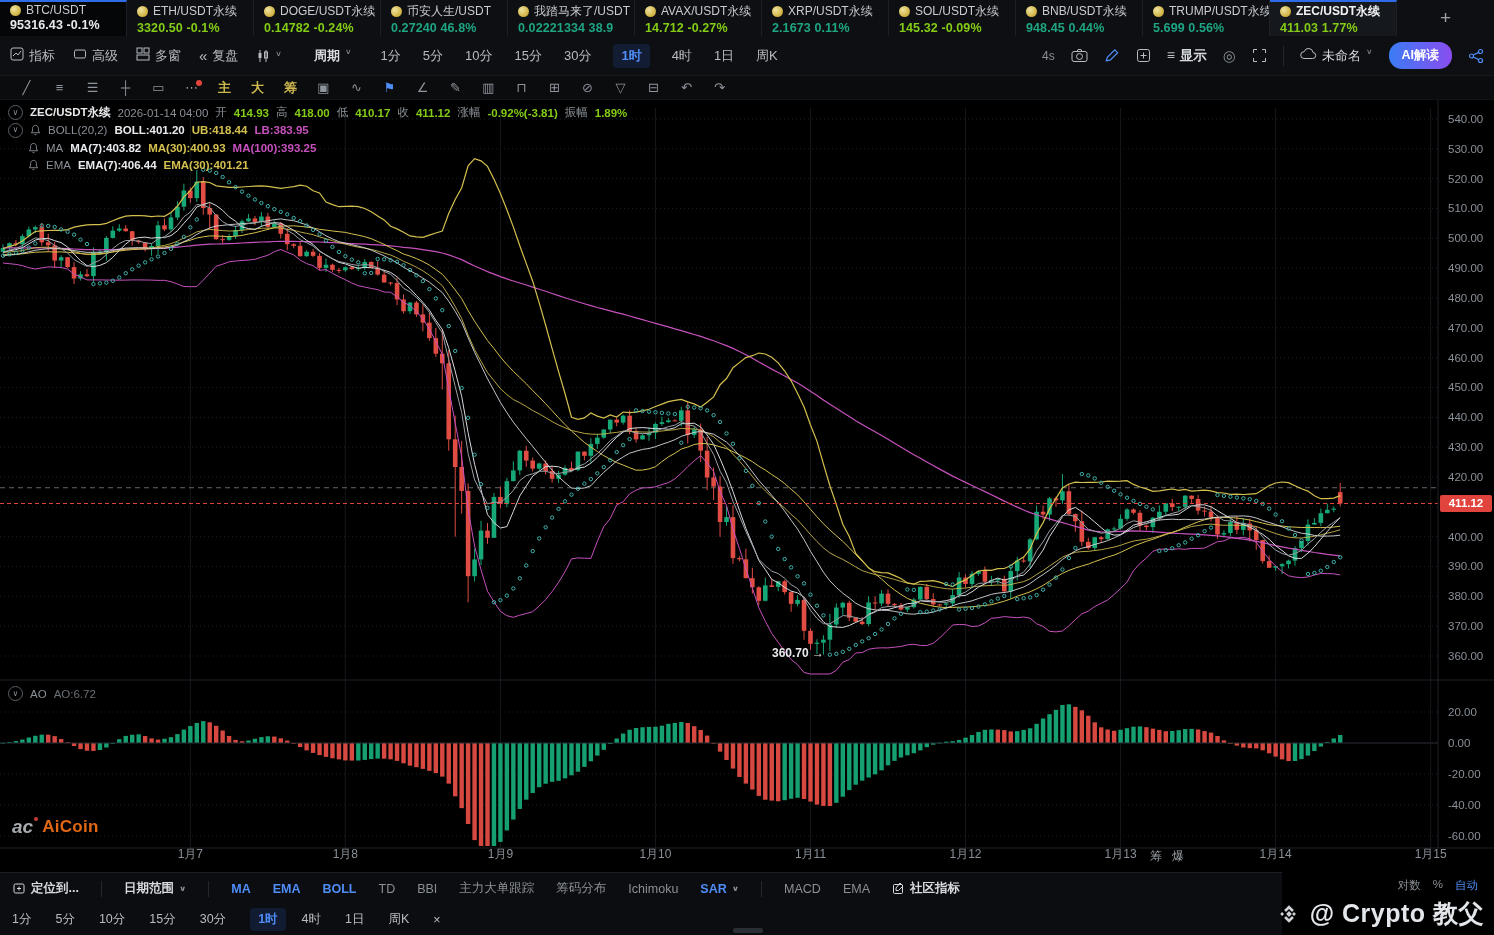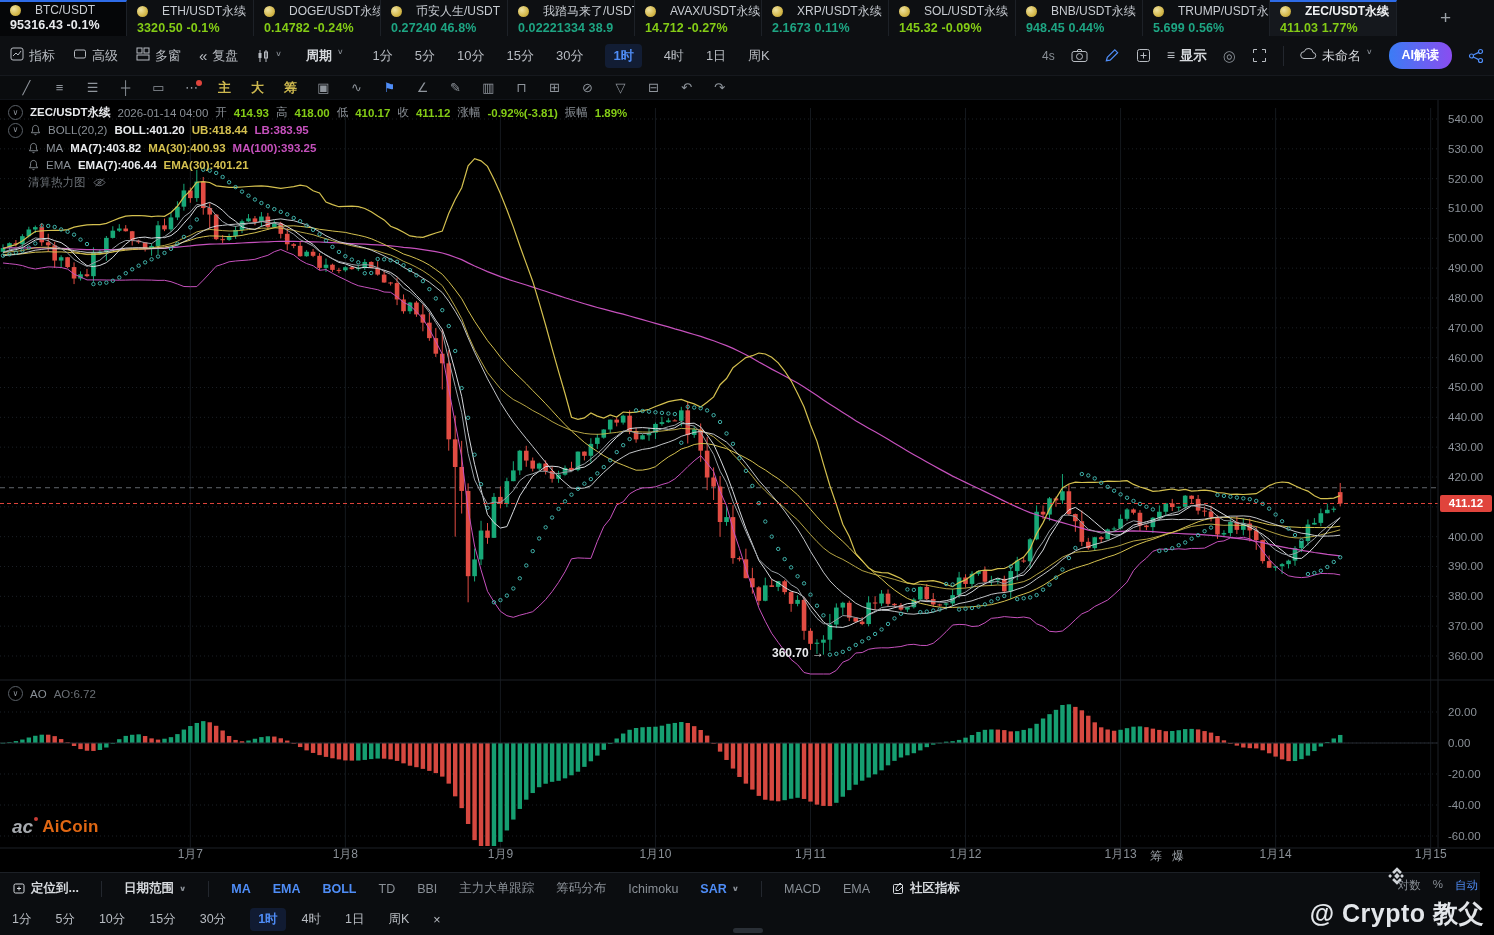--- a/index.html
+++ b/index.html
@@ -8,21 +8,21 @@
   .magenta{color:#c651bd}.cyan{color:#40b3ab}.gray{color:#8a9097}.blue{color:#4f8df7}
   .dim{color:#6b7076}
 
   
   .tabbar{position:absolute;top:0;left:0;width:1494px;height:36px;background:#0d0f12;display:flex;
     border-bottom:1px solid #16191e;}
   .tab{width:127px;flex:0 0 127px;box-sizing:border-box;padding:3px 8px 0 10px;border-right:1px solid #1d2127;
     position:relative;cursor:pointer;overflow:hidden;}
   .tab.active{background:#15181d;border-top:2px solid #2e6be6;padding-top:1px;}
   .tab.first{background:#050608;border-top:2px solid #2e6be6;padding-top:1px;}
-  .t-name{display:flex;align-items:center;gap:14px;font-size:12px;color:#c8ccd2;white-space:nowrap;}
+  .t-name{display:flex;align-items:center;gap:5px;font-size:12px;color:#c8ccd2;white-space:nowrap;}
   .tab.active .t-name{color:#f0f2f4;font-weight:700;}
   .coin{width:11px;height:11px;border-radius:50%;background:radial-gradient(circle at 35% 35%,#efe3a2,#d4b84a 60%,#a88c2c);flex:0 0 11px;}
   .t-price{font-size:12.5px;font-weight:700;margin-top:1px;white-space:nowrap;letter-spacing:.1px;}
   .tab-add{flex:1;display:flex;align-items:center;justify-content:center;color:#9aa0a6;font-size:19px;cursor:pointer;}
 
   
   .toolbar{position:absolute;top:36px;left:0;width:1494px;height:40px;background:#0d0f12;border-bottom:1px solid #16191e;
     display:flex;align-items:center;box-sizing:border-box;padding:0 10px;}
   .tbtn{display:flex;align-items:flex-start;gap:5px;color:#b8bcc2;font-size:13px;margin-right:18px;cursor:pointer;white-space:nowrap;}
   .tbtn svg{display:block}
@@ -55,31 +55,31 @@
   .anno{position:absolute;z-index:6;color:#e8eaed;font-size:12px;font-weight:600;}
   .ao-row{position:absolute;top:586px;left:8px;z-index:5;display:flex;align-items:center;gap:7px;font-size:11.5px;}
   .aicoin{position:absolute;left:12px;top:716px;z-index:5;display:flex;align-items:center;gap:6px;opacity:.9;}
   .ac-mark{font-size:19px;font-weight:800;color:#b9bdc2;font-style:italic;position:relative;padding-right:3px;}
   .ac-mark i{position:absolute;top:1px;right:-2px;width:4px;height:4px;border-radius:50%;background:#e0443c;}
   .ac-text{font-size:17px;font-weight:700;color:#f97316;letter-spacing:.3px;}
   .corner-chips{position:absolute;right:4px;top:748px;z-index:6;display:flex;gap:10px;color:#9aa0a6;font-size:12px;}
   .corner-chips span{cursor:pointer}
 
   
-  .footer{position:absolute;top:872px;left:0;width:1480px;height:63px;background:#0b0d10;border-top:1px solid #1c2026;}
+  .footer{position:absolute;top:872px;left:0;width:1282px;height:63px;background:#0b0d10;border-top:1px solid #1c2026;}
   .frow{display:flex;align-items:center;height:31px;padding:0 12px;box-sizing:border-box;}
   .fitem{font-size:12.5px;color:#8a9097;margin-right:22px;cursor:pointer;display:flex;align-items:center;gap:5px;white-space:nowrap;}
   .fitem.strong{color:#d7dade;font-weight:700;}
   .fitem.blue{color:#4f8df7;font-weight:600;}
   .fsep{width:1px;height:16px;background:#23272e;margin-right:22px;}
   .chip{font-size:12.5px;color:#b8bcc2;margin-right:24px;cursor:pointer;}
   .chip.active{color:#4f8df7;background:rgba(47,107,230,.16);padding:3px 8px;border-radius:4px;font-weight:700;margin-right:16px;}
   .scale-opts{position:absolute;right:16px;top:878px;display:flex;gap:12px;font-size:11.5px;z-index:7;}
   .watermark{position:absolute;right:10px;bottom:5px;display:flex;align-items:center;gap:8px;z-index:6;color:#e3e6ea;
-    font-size:25px;font-weight:600;letter-spacing:.5px;flex-direction:column;}
+    font-size:25px;font-weight:600;letter-spacing:.5px;}
   .scroll-thumb{position:absolute;left:733px;top:928px;width:30px;height:5px;border-radius:3px;background:#2a2f36;z-index:8;}
 </style>
 </head>
 <body>
 
 <div class="tabbar" id="tabbar">
     <div class="tab first">
       <div class="t-name">
         <span class="coin"></span>
         <span>BTC/USDT</span>
@@ -187,21 +187,21 @@
   </div>
   <div class="tbtn">
     <svg width="14" height="14" viewBox="0 0 14 14">
         <line x1="4" y1="1" x2="4" y2="13" stroke="#b8bcc2"></line>
         <rect x="2.5" y="4" width="3" height="5" fill="#b8bcc2"></rect>
         <line x1="10" y1="1" x2="10" y2="13" stroke="#b8bcc2"></line>
         <rect x="8.5" y="3" width="3" height="6" fill="none" stroke="#b8bcc2"></rect>
       </svg>
     <span class="caret">∨</span>
   </div>
-  <div class="tbtn" style="margin-left:6px">
+  <div class="tbtn" style="margin-left:14px">
     <span style="font-weight:700;color:#d7dade">周期</span>
     <span class="caret">∨</span>
   </div>
   <div id="tf-strip" style="display:flex;align-items:center">
       <span class="tf">1分</span>
       <span class="tf">5分</span>
       <span class="tf">10分</span>
       <span class="tf">15分</span>
       <span class="tf">30分</span>
       <span class="tf active">1时</span>
@@ -1244,29 +1244,20 @@
       <span class="bell">
           <svg width="11" height="12" viewBox="0 0 12 13" fill="none" stroke="#8a9097">
             <path d="M6 1.5c-2 0-3.2 1.5-3.2 3.5v2.5L1.5 9.5h9L9.2 7.5V5c0-2-1.2-3.5-3.2-3.5z"></path>
             <path d="M4.8 10.8a1.3 1.3 0 0 0 2.4 0"></path>
           </svg>
         </span>
       <span class="gray">EMA</span>
       <b class="white">EMA(7):406.44</b>
       <b class="yellow">EMA(30):401.21</b>
     </div>
-    <div class="orow">
-      <span class="indent"></span>
-      <span class="dim">清算热力图</span>
-      <svg width="13" height="11" viewBox="0 0 14 12" fill="none" stroke="#6b7076">
-          <path d="M1 6s2.3-3.5 6-3.5S13 6 13 6s-2.3 3.5-6 3.5S1 6 1 6z"></path>
-          <circle cx="7" cy="6" r="1.6"></circle>
-          <line x1="2.5" y1="10" x2="11.5" y2="2"></line>
-        </svg>
-    </div>
   </div>
 
   <div class="ao-row">
     <span class="circ">∨</span>
     <span class="gray">AO</span>
     <span class="dim">AO:6.72</span>
   </div>
 
   <div class="anno" style="left:772px;top:546px">360.70 →</div>
 

